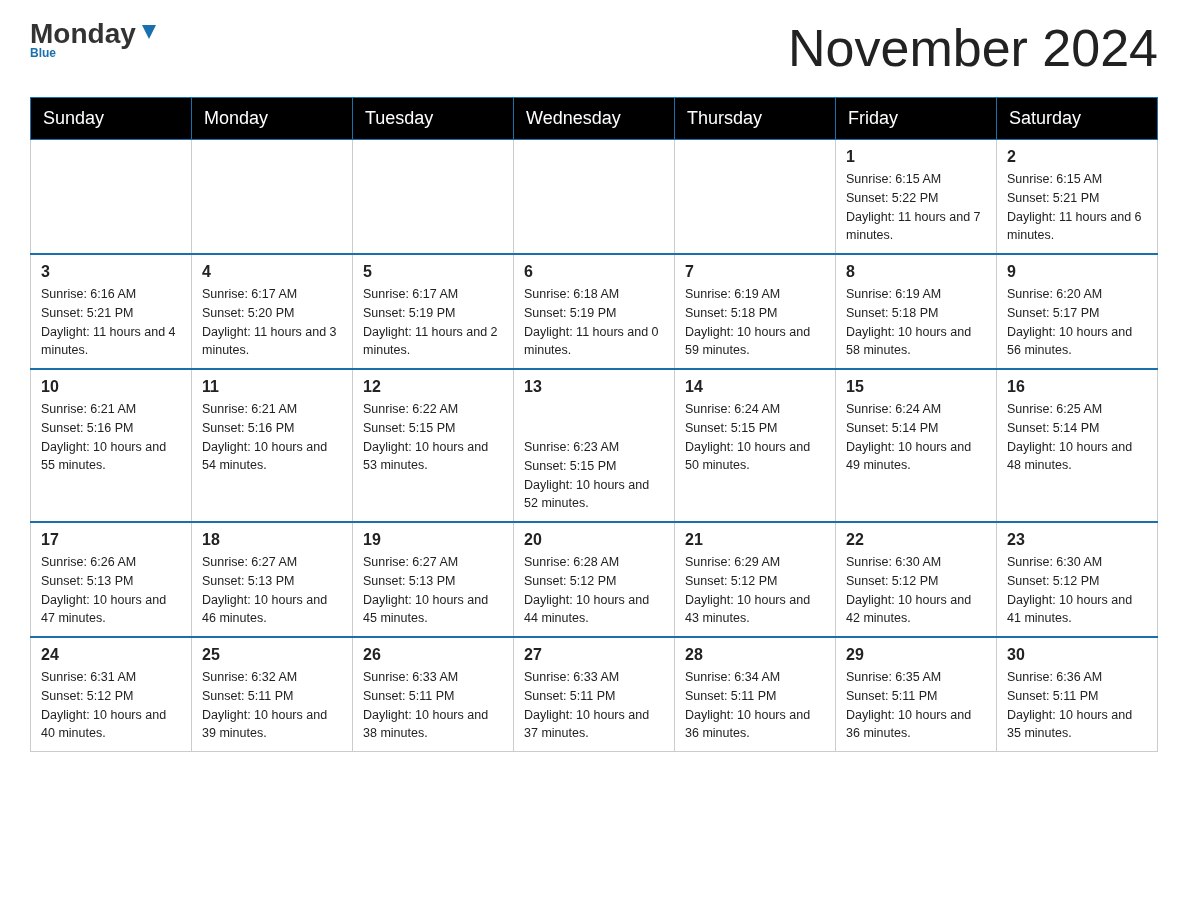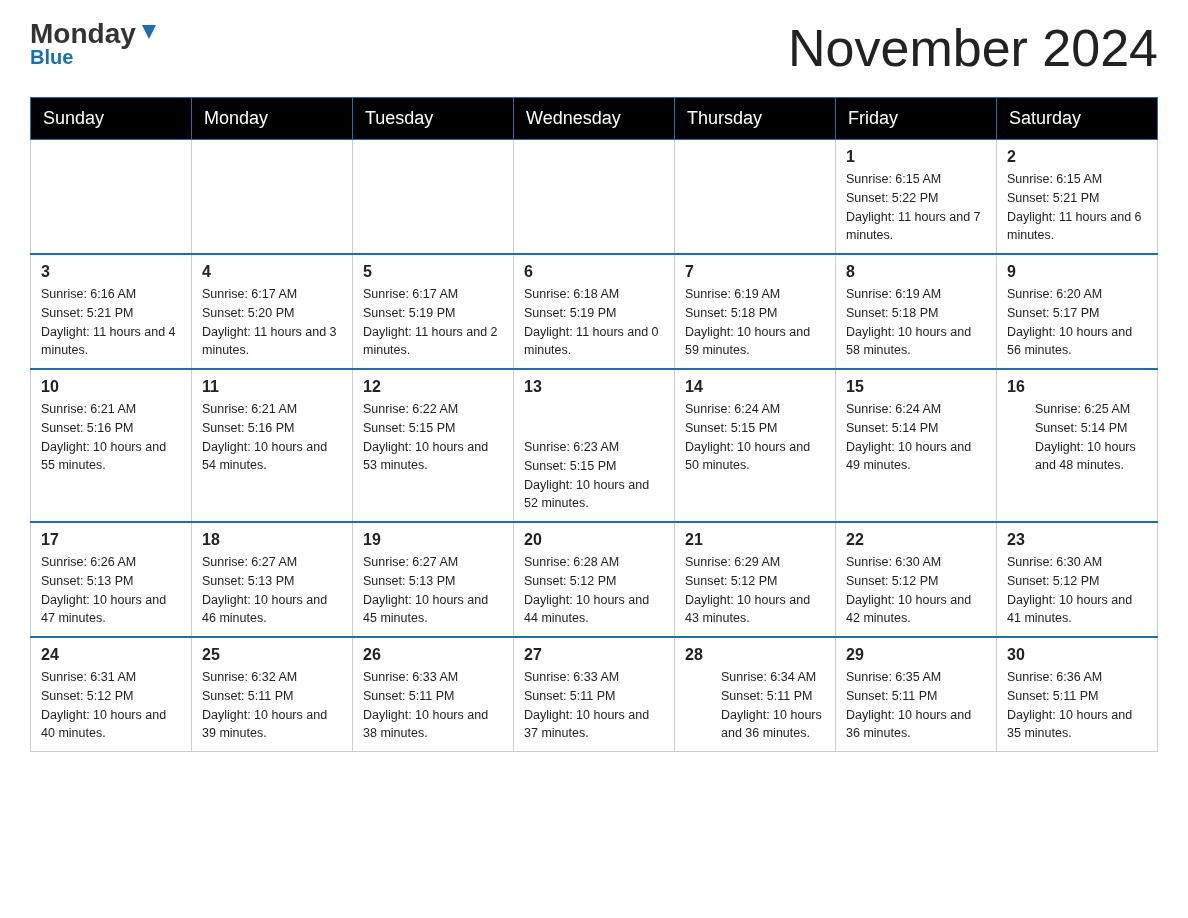--- a/index.html
+++ b/index.html
@@ -22,21 +22,21 @@
       align-items: flex-start;
     }
     .logo-text {
       font-size: 28px;
       font-weight: bold;
       color: #333;
       line-height: 1;
     }
     .logo-bottom {
       color: #1a6fad;
-      font-size: 20px;
+      font-size: 12px;
       font-weight: bold;
       margin-top: -2px;
     }
     .title-area {
     }
     .month-title {
       font-size: 52px;
       font-weight: normal;
       color: #222;
       line-height: 1.1;
@@ -214,21 +214,21 @@
 Daylight: 10 hours and 50 minutes.</div>
         </td>
         <td>
           <span class="day-number">15</span>
           <div class="day-info" style="white-space: pre-line;">Sunrise: 6:24 AM
 Sunset: 5:14 PM
 Daylight: 10 hours and 49 minutes.</div>
         </td>
         <td>
           <span class="day-number">16</span>
-          <div class="day-info" style="white-space: pre-line; margin-left: 28px;">Sunrise: 6:25 AM
+          <div class="day-info" style="white-space: pre-line;">Sunrise: 6:25 AM
 Sunset: 5:14 PM
 Daylight: 10 hours and 48 minutes.</div>
         </td>
       </tr>
       <tr class="row-divider">
         <td>
           <span class="day-number">17</span>
           <div class="day-info" style="white-space: pre-line;">Sunrise: 6:26 AM
 Sunset: 5:13 PM
 Daylight: 10 hours and 47 minutes.</div>
@@ -290,21 +290,21 @@
 Daylight: 10 hours and 38 minutes.</div>
         </td>
         <td>
           <span class="day-number">27</span>
           <div class="day-info" style="white-space: pre-line;">Sunrise: 6:33 AM
 Sunset: 5:11 PM
 Daylight: 10 hours and 37 minutes.</div>
         </td>
         <td>
           <span class="day-number">28</span>
-          <div class="day-info" style="white-space: pre-line; margin-left: 36px;">Sunrise: 6:34 AM
+          <div class="day-info" style="white-space: pre-line;">Sunrise: 6:34 AM
 Sunset: 5:11 PM
 Daylight: 10 hours and 36 minutes.</div>
         </td>
         <td>
           <span class="day-number">29</span>
           <div class="day-info" style="white-space: pre-line;">Sunrise: 6:35 AM
 Sunset: 5:11 PM
 Daylight: 10 hours and 36 minutes.</div>
         </td>
         <td>

